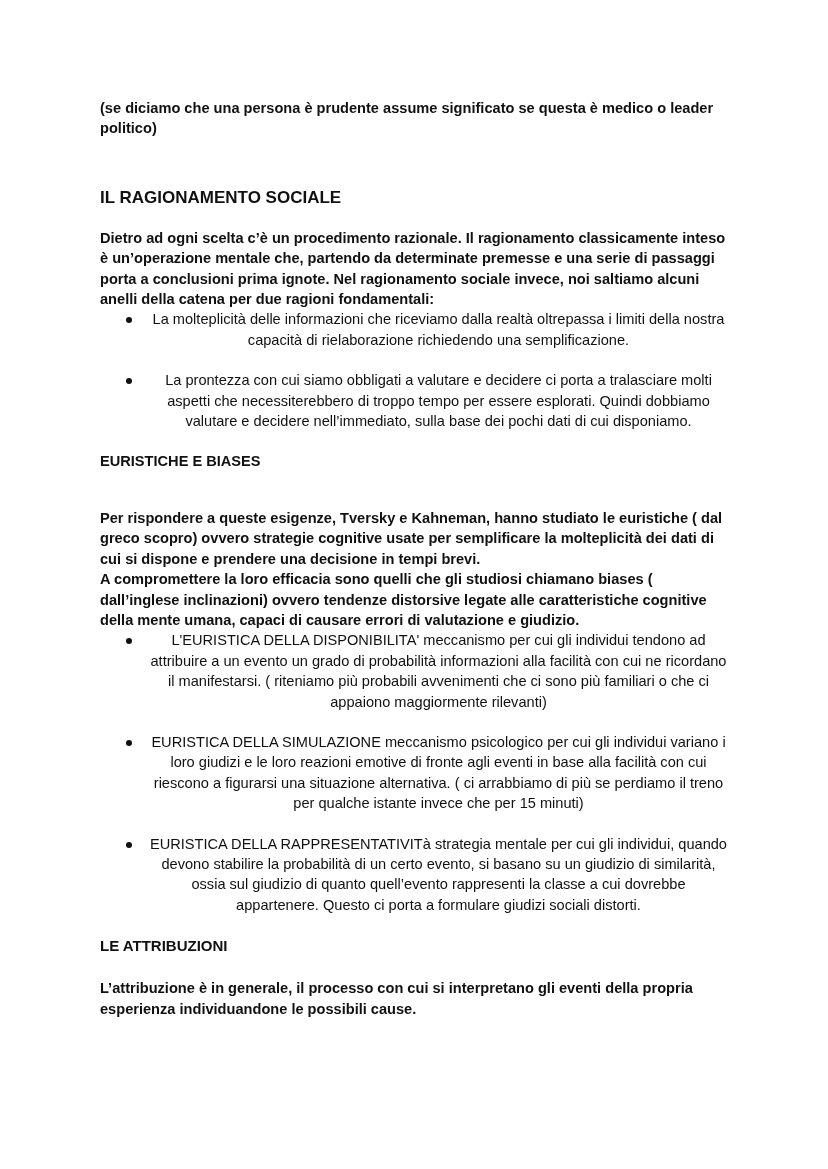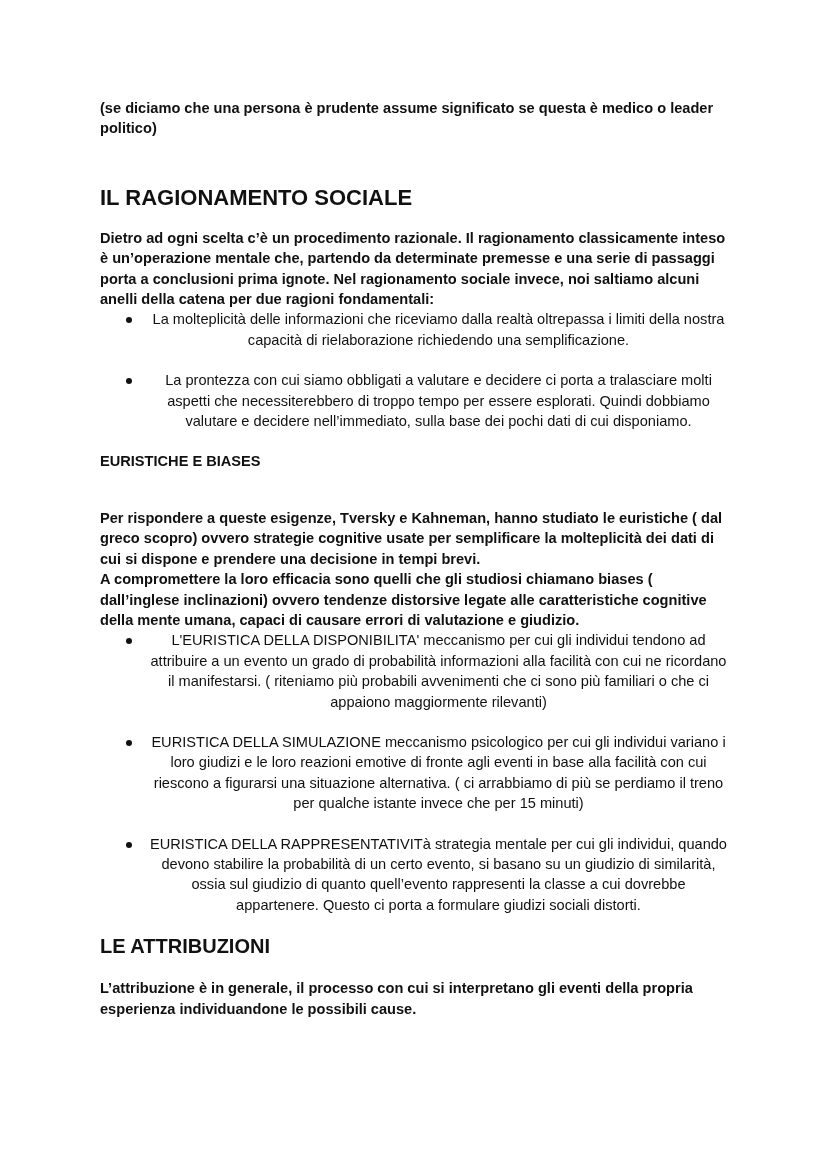--- a/index.html
+++ b/index.html
@@ -25,26 +25,26 @@
     }
     p {
       margin: 0;
       font-weight: bold;
     }
     .intro-note {
       margin-bottom: 49px;
     }
     .h-section {
       font-weight: bold;
-      font-size: 22px;
+      font-size: 17px;
       line-height: 20px;
       margin: 0 0 20px 0;
     }
     .h-section.large {
-      font-size: 20px;
+      font-size: 15px;
       line-height: 22px;
       margin-top: 20px;
       margin-bottom: 21px;
     }
     ul.bullets {
       list-style: none;
       margin: 0;
       padding: 0;
       text-align: center;
     }

